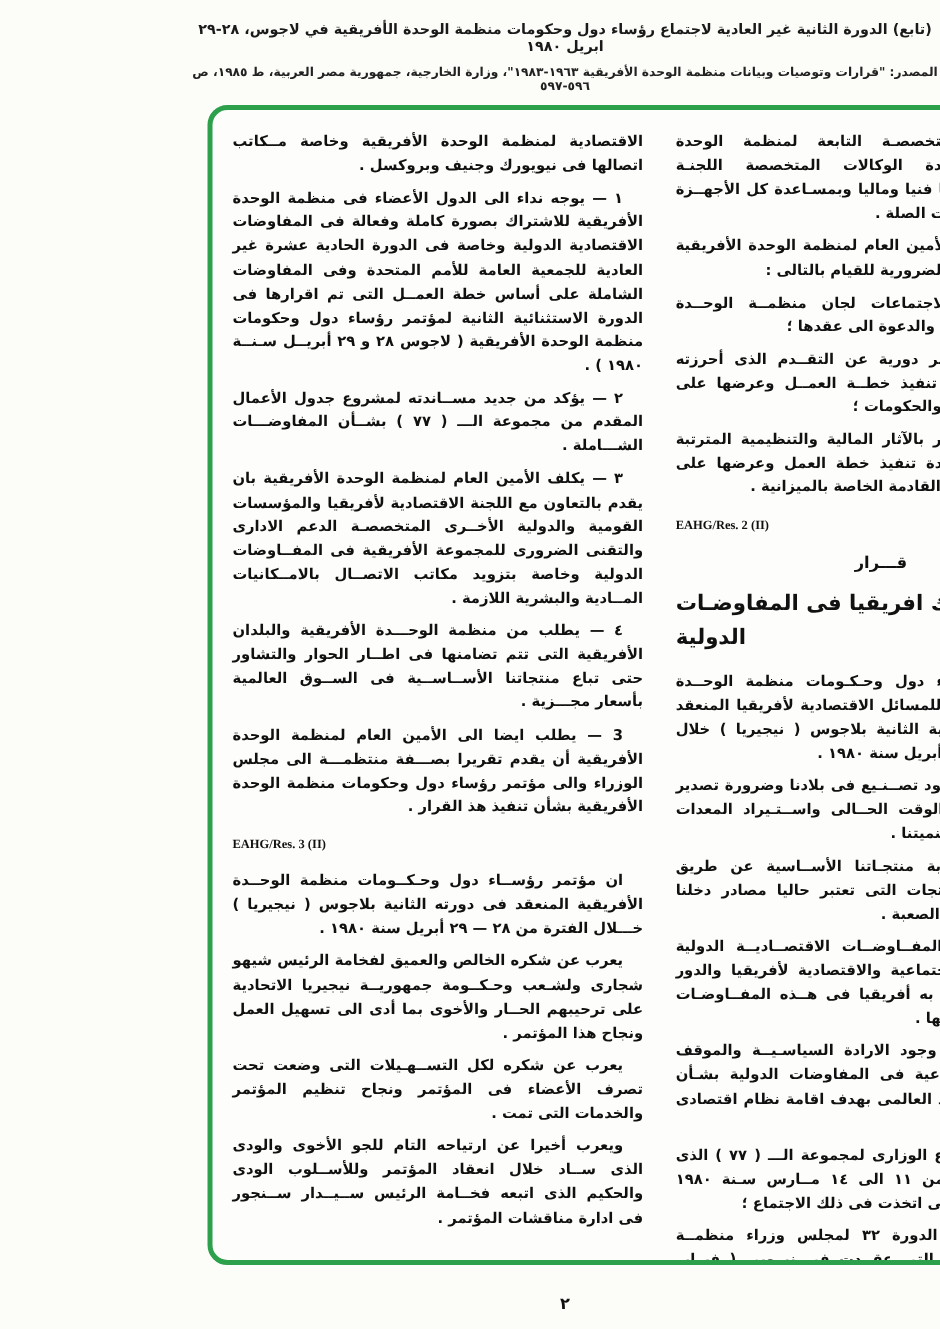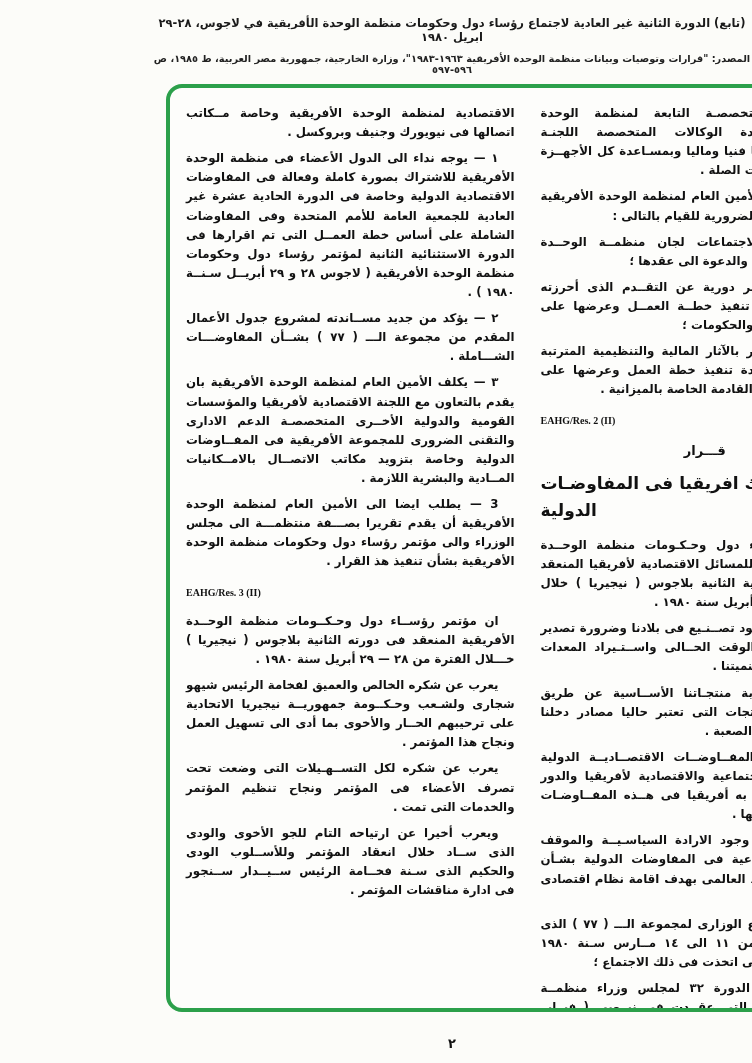--- a/index.html
+++ b/index.html
@@ -91,26 +91,27 @@
         <p class="para">اذ يأسف لعــدم وجود الارادة السياسـيــة والموقف السلبى للبلاد الصناعية فى المفاوضات الدولية بشـأن اعادة هيكلة الاقتصاد العالمى بهدف اقامة نظام اقتصادى دولى جــديد .</p>
         <p class="para">واذ يذكر بالاجتماع الوزارى لمجموعة الـــ ( ٧٧ ) الذى عقد فى نيويورك من ١١ الى ١٤ مــارس سـنة ١٩٨٠ والقرارات الهامة التى اتخذت فى ذلك الاجتماع ؛</p>
         <p class="para">واذ يذكر بقرار الدورة ٣٢ لمجلس وزراء منظمــة الوحــدة الأفريقيــة التى عقــدت فى نيروبى ( فبراير سنة ١٩٧٩ ) بشأن ضرورة دعم هيكل ادارة الشئون</p>
       </div>
 
       <div class="col">
         <p class="para-noindent">الاقتصادية لمنظمة الوحدة الأفريقية وخاصة مــكاتب اتصالها فى نيويورك وجنيف وبروكسل .</p>
         <p class="para">١ — يوجه نداء الى الدول الأعضاء فى منظمة الوحدة الأفريقية للاشتراك بصورة كاملة وفعالة فى المفاوضات الاقتصادية الدولية وخاصة فى الدورة الحادية عشرة غير العادية للجمعية العامة للأمم المتحدة وفى المفاوضات الشاملة على أساس خطة العمــل التى تم اقرارها فى الدورة الاستثنائية الثانية لمؤتمر رؤساء دول وحكومات منظمة الوحدة الأفريقية ( لاجوس ٢٨ و ٢٩ أبريــل سـنــة ١٩٨٠ ) .</p>
         <p class="para">٢ — يؤكد من جديد مســاندته لمشروع جدول الأعمال المقدم من مجموعة الـــ ( ٧٧ ) بشــأن المفاوضـــات الشـــاملة .</p>
         <p class="para">٣ — يكلف الأمين العام لمنظمة الوحدة الأفريقية بان يقدم بالتعاون مع اللجنة الاقتصادية لأفريقيا والمؤسسات القومية والدولية الأخــرى المتخصصـة الدعم الادارى والتقنى الضرورى للمجموعة الأفريقية فى المفــاوضات الدولية وخاصة بتزويد مكاتب الاتصــال بالامــكانيات المــادية والبشرية اللازمة .</p>
+        <p class="para">٤ — يطلب من منظمة الوحـــدة الأفريقية والبلدان الأفريقية التى تتم تضامنها فى اطــار الحوار والتشاور حتى تباع منتجاتنا الأســاســية فى الســوق العالمية بأسعار مجـــزية .</p>
         <p class="para">3 — يطلب ايضا الى الأمين العام لمنظمة الوحدة الأفريقية أن يقدم تقريرا بصـــفة منتظمـــة الى مجلس الوزراء والى مؤتمر رؤساء دول وحكومات منظمة الوحدة الأفريقية بشأن تنفيذ هذ القرار .</p>
         <div class="res-label">EAHG/Res. 3 (II)</div>
         <p class="para">ان مؤتمر رؤســاء دول وحـكــومات منظمة الوحــدة الأفريقية المنعقد فى دورته الثانية بلاجوس ( نيجيريا ) خـــلال الفترة من ٢٨ — ٢٩ أبريل سنة ١٩٨٠ .</p>
         <p class="para">يعرب عن شكره الخالص والعميق لفخامة الرئيس شيهو شجارى ولشـعب وحـكــومة جمهوريــة نيجيريا الاتحادية على ترحيبهم الحــار والأخوى بما أدى الى تسهيل العمل ونجاح هذا المؤتمر .</p>
         <p class="para">يعرب عن شكره لكل التســهـيلات التى وضعت تحت تصرف الأعضاء فى المؤتمر ونجاح تنظيم المؤتمر والخدمات التى تمت .</p>
-        <p class="para">ويعرب أخيرا عن ارتياحه التام للجو الأخوى والودى الذى ســاد خلال انعقاد المؤتمر وللأســلوب الودى والحكيم الذى سـنة فخــامة الرئيس ســيــدار ســنجور فى ادارة مناقشات المؤتمر .</p>
+        <p class="para">ويعرب أخيرا عن ارتياحه التام للجو الأخوى والودى الذى ســاد خلال انعقاد المؤتمر وللأســلوب الودى والحكيم الذى اتبعه فخــامة الرئيس ســيــدار ســنجور فى ادارة مناقشات المؤتمر .</p>
       </div>
 
     </div>
   </div>
 
   <div class="page-number">٢</div>
 
 </div>
 
 </body></html>

